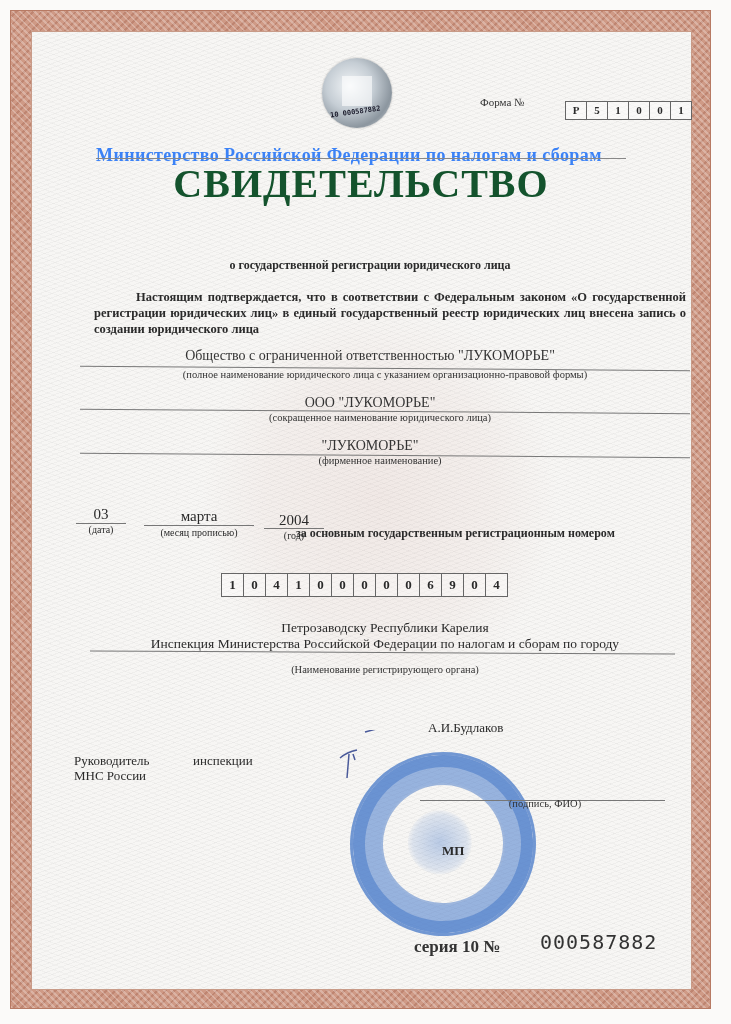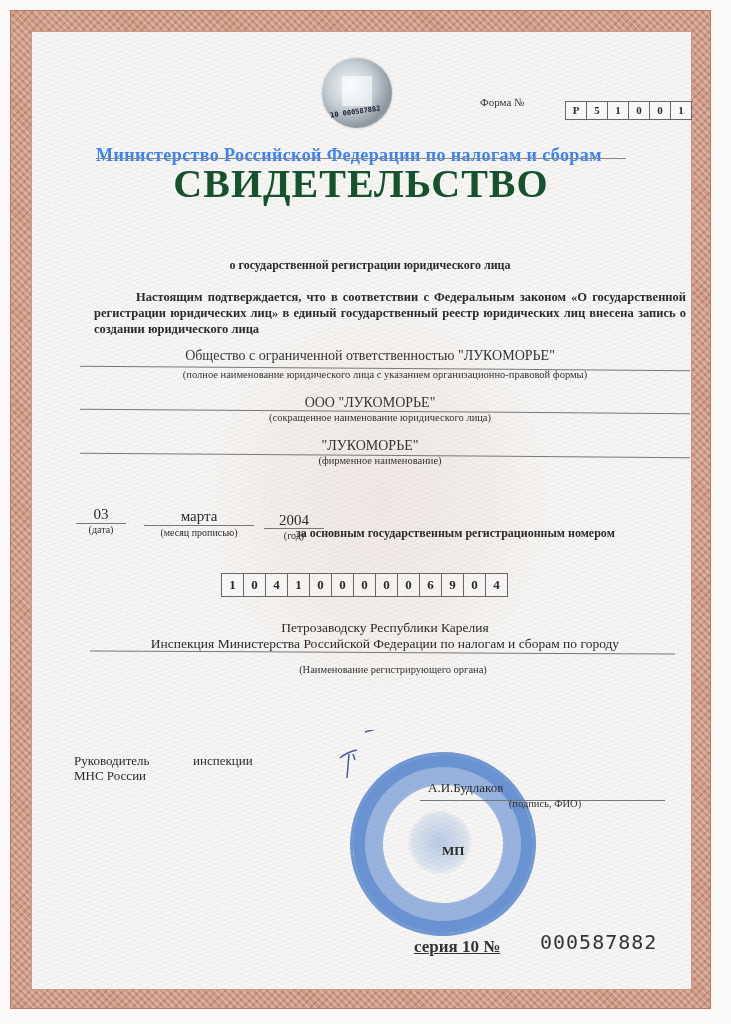--- a/index.html
+++ b/index.html
@@ -88,21 +88,21 @@
     border:3px solid rgba(70,120,200,0.75);
     box-shadow: inset 0 0 0 10px rgba(255,255,255,0), inset 0 0 0 12px rgba(70,120,200,0.55), inset 0 0 0 28px rgba(120,160,220,0.18), inset 0 0 0 30px rgba(70,120,200,0.5);
     transform:rotate(-6deg);
   }
   .stamp .emblem {
     position:absolute; left:55px; top:55px; width:64px; height:64px; border-radius:50%;
     background: radial-gradient(circle, rgba(70,120,200,0.35) 0%, rgba(70,120,200,0.15) 60%, transparent 75%);
   }
   .signature { left:335px; top:730px; width:60px; height:50px; }
   .sign-line { left:420px; top:800px; width:245px; height:1px; background:#777; }
-  .series { left:414px; top:937px; font-size:17px; font-weight:bold; color:#333;text-decoration:underline; }
+  .series { left:414px; top:937px; font-size:17px; font-weight:bold; color:#333; }
   .series-num { left:540px; top:930px; font-family:"DejaVu Sans Mono", monospace; font-size:20px; color:#333; letter-spacing:1px; }
 </style>
 </head>
 <body>
 
 <div class="frame"></div>
 
 <div class="page"></div>
 
 <div class="abs watermark"></div>
@@ -171,33 +171,33 @@
   <span>9</span>
   <span>0</span>
   <span>4</span>
 </div>
 
 <div class="abs organ">
   <div>Петрозаводску Республики Карелия</div>
   <div>Инспекция Министерства Российской Федерации по налогам и сборам по городу</div>
 </div>
 <div class="abs field-line" style="left:90px;top:652px;width:585px;transform:rotate(0.3deg);"></div>
-<div class="abs field-caption" style="left:108px;top:664px;width:570px;">(Наименование регистрирующего органа)</div>
+<div class="abs field-caption" style="left:100px;top:664px;width:570px;">(Наименование регистрирующего органа)</div>
 
 <div class="abs signer" style="left:74px;top:753px;">Руководитель</div>
 <div class="abs signer" style="left:193px;top:753px;">инспекции</div>
 <div class="abs signer" style="left:74px;top:768px;">МНС России</div>
 
 <div class="abs stamp">
   <div class="emblem"></div>
 </div>
 
 <svg class="abs signature" viewBox="0 0 60 50">
   <path d="M5 28 Q12 22 22 20 M14 24 L12 48 M30 2 L45 -2 M18 24 L20 30" stroke="#4a5a9a" stroke-width="1.5" fill="none"></path>
 </svg>
 
-<div class="abs signer" style="left:428px;top:780px;">А.И.Будлаков</div>
+<div class="abs signer" style="left:428px;top:720px;">А.И.Будлаков</div>
 <div class="abs sign-line"></div>
 <div class="abs field-caption" style="left:500px;top:798px;width:90px;">(подпись, ФИО)</div>
 <div class="abs" style="left:442px;top:843px;font-size:13px;font-weight:bold;text-align:center;">МП</div>
 
 <div class="abs series">серия 10 №</div>
 <div class="abs series-num">000587882</div>
 
 </body></html>

